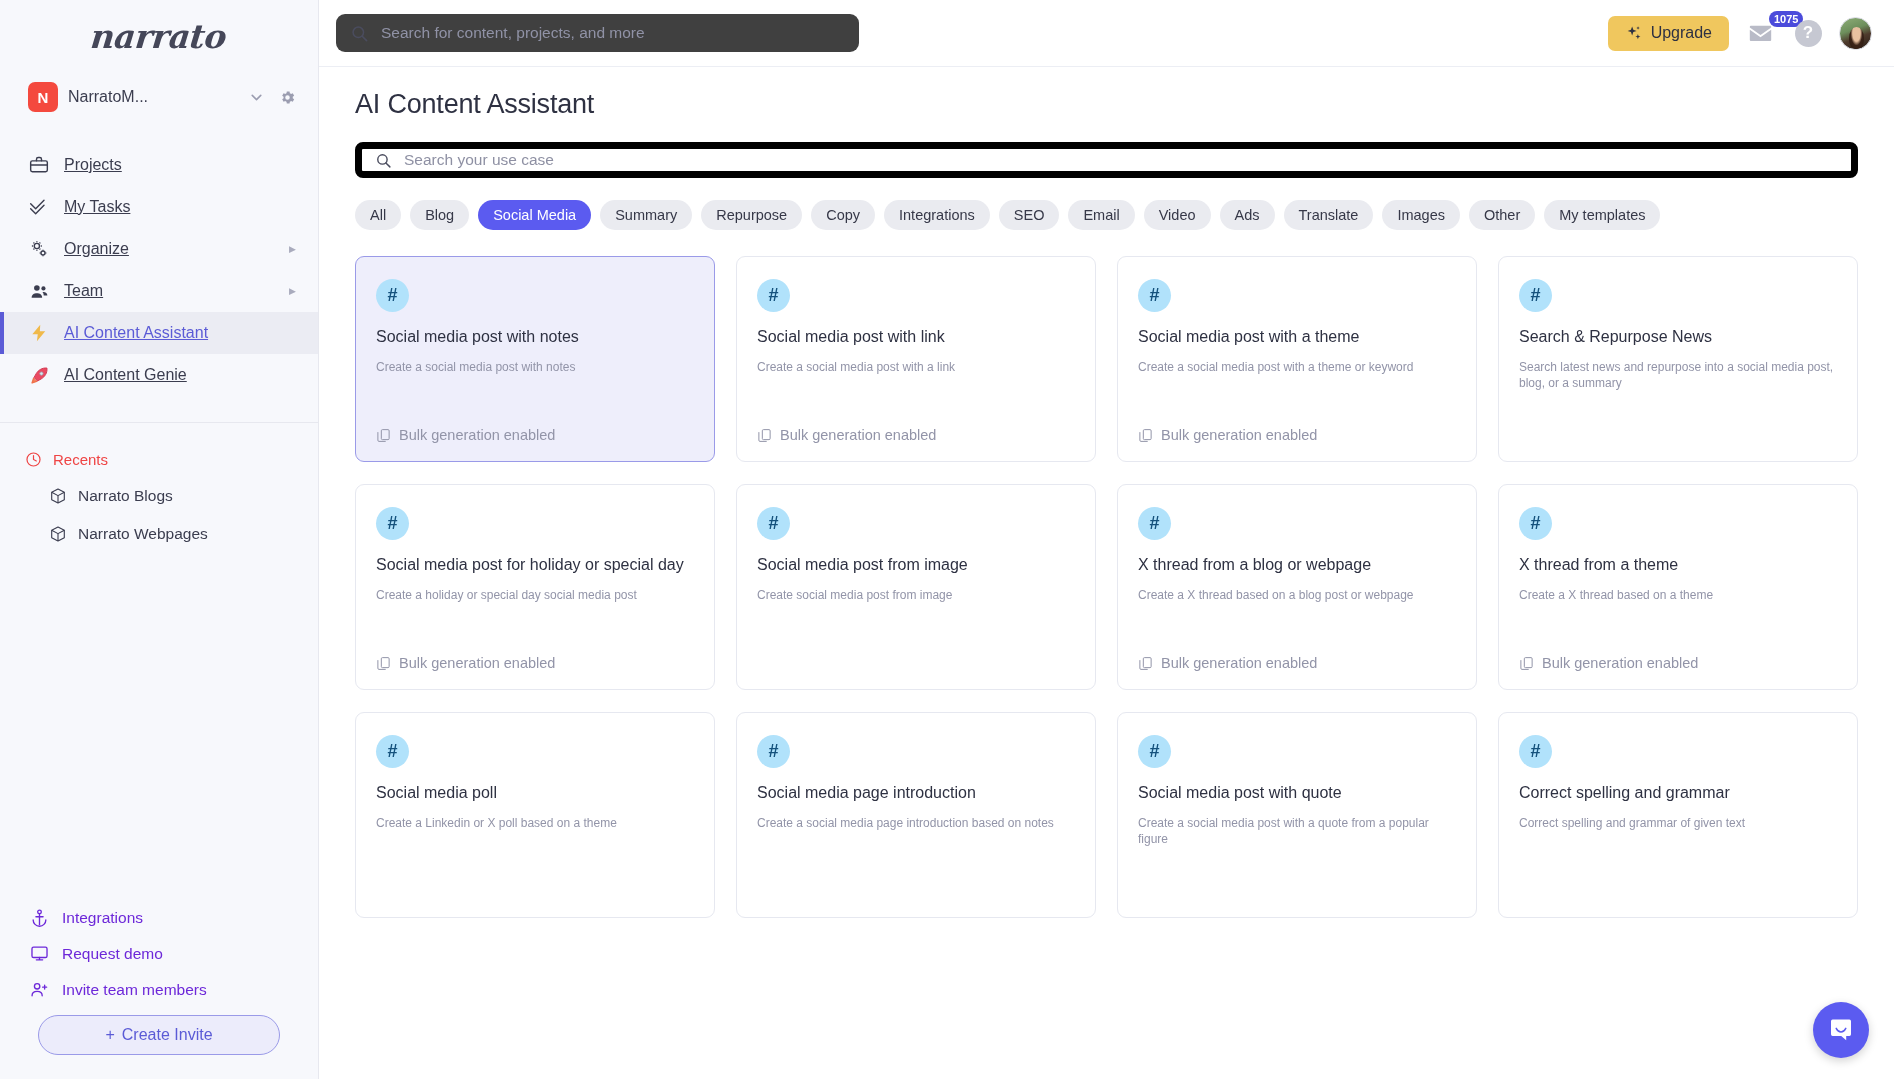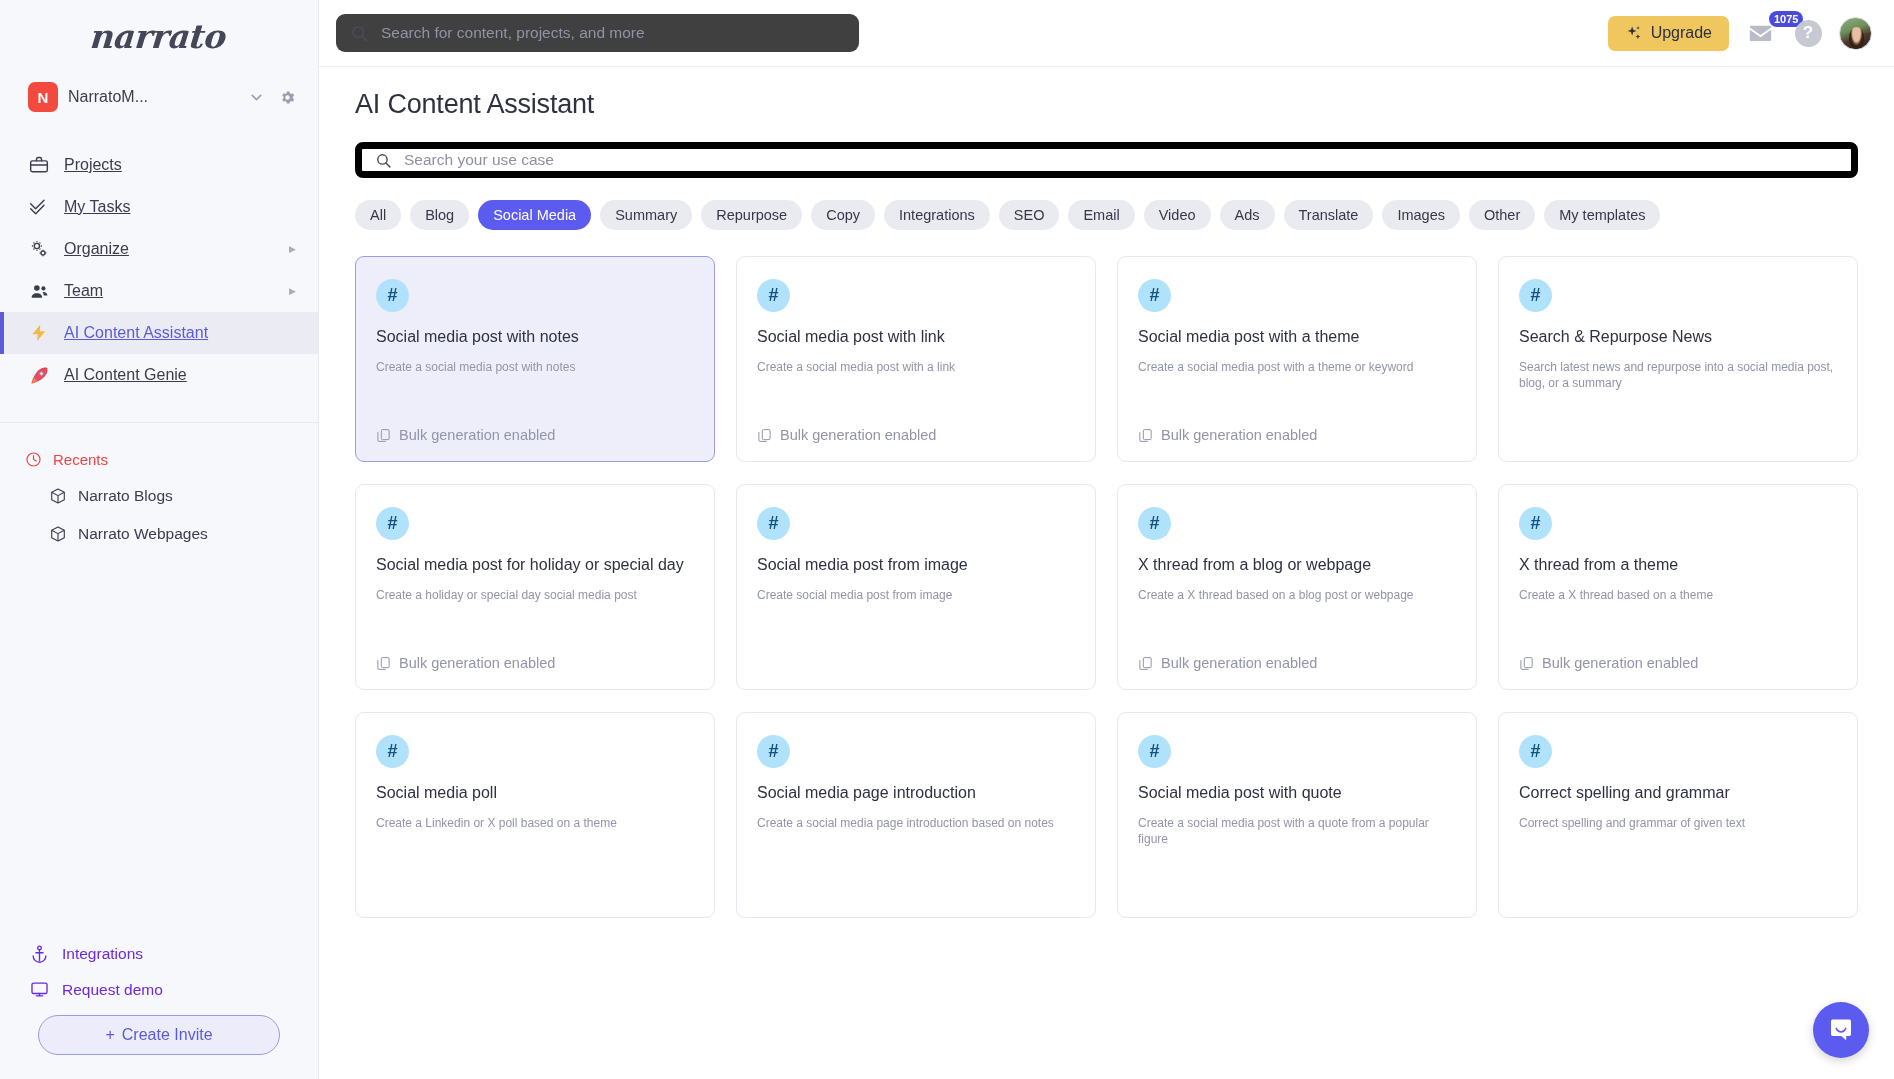--- a/index.html
+++ b/index.html
@@ -349,20 +349,30 @@
         <span>Integrations</span>
       </div>
       <div class="bottom-link">
         <span>
           <svg width="19" height="19" viewBox="0 0 24 24" fill="none" stroke="currentColor" stroke-width="1.7" stroke-linecap="round" stroke-linejoin="round">
               <rect x="2.5" y="4" width="19" height="13" rx="2"></rect>
               <path d="M12 17v3M8 20h8"></path>
             </svg>
         </span>
         <span>Request demo</span>
+      </div>
+      <div class="bottom-link">
+        <span>
+          <svg width="19" height="19" viewBox="0 0 24 24" fill="none" stroke="currentColor" stroke-width="1.7" stroke-linecap="round" stroke-linejoin="round">
+              <circle cx="9" cy="8" r="3.4"></circle>
+              <path d="M2.6 20c0-3.6 2.9-5.6 6.4-5.6s6.4 2 6.4 5.6"></path>
+              <path d="M18.5 6.5v5M16 9h5"></path>
+            </svg>
+        </span>
+        <span>Invite team members</span>
       </div>
       <div class="create-btn">
         <span>+</span>
         <span>Create Invite</span>
       </div>
     </div>
   </aside>
 
   <div class="main">
 

